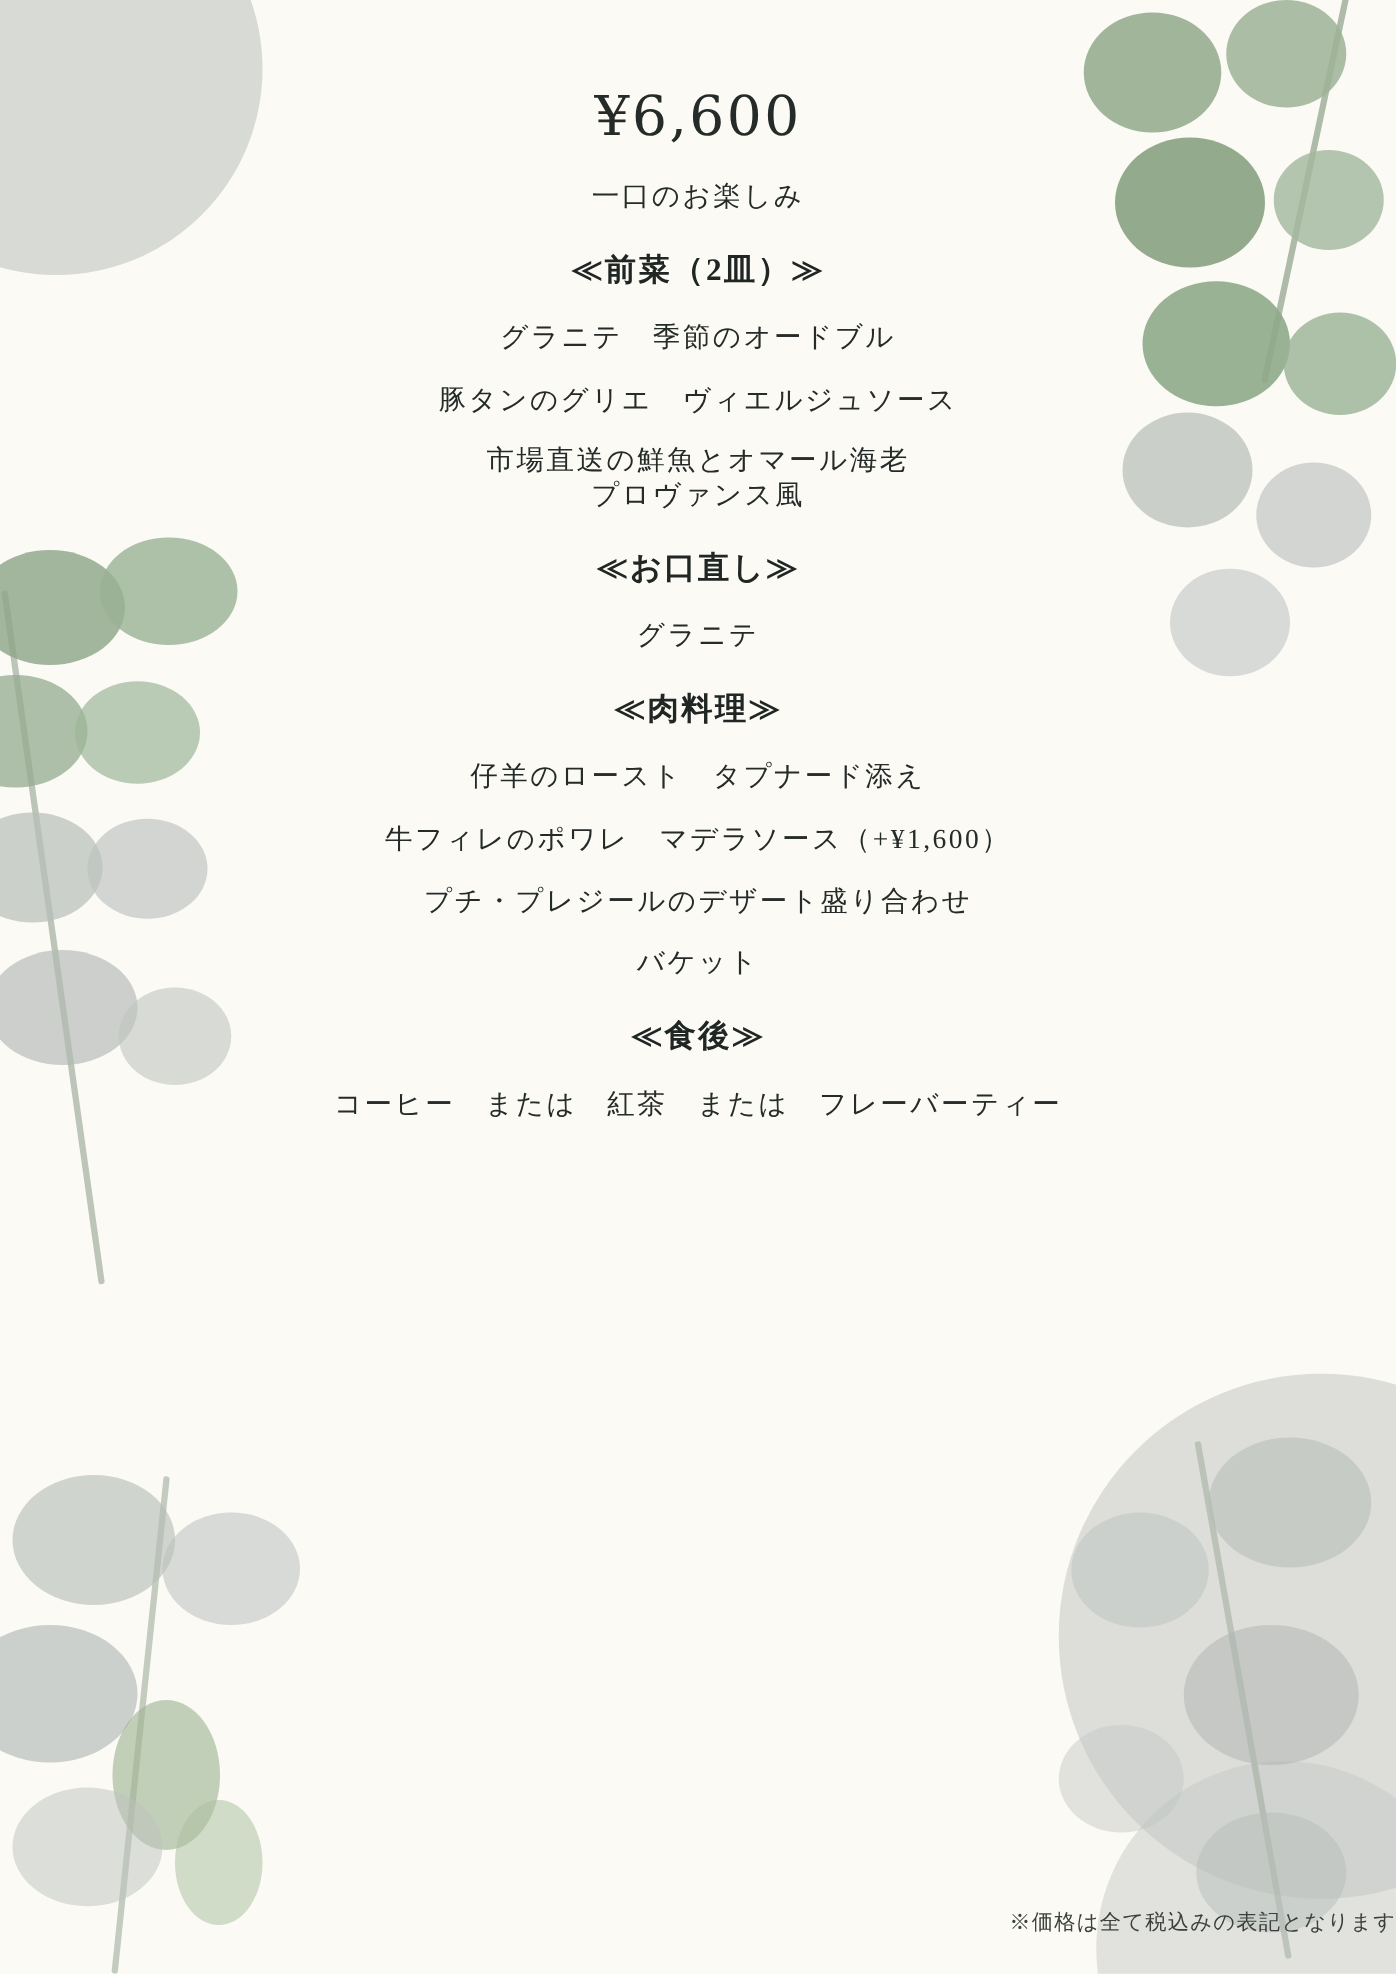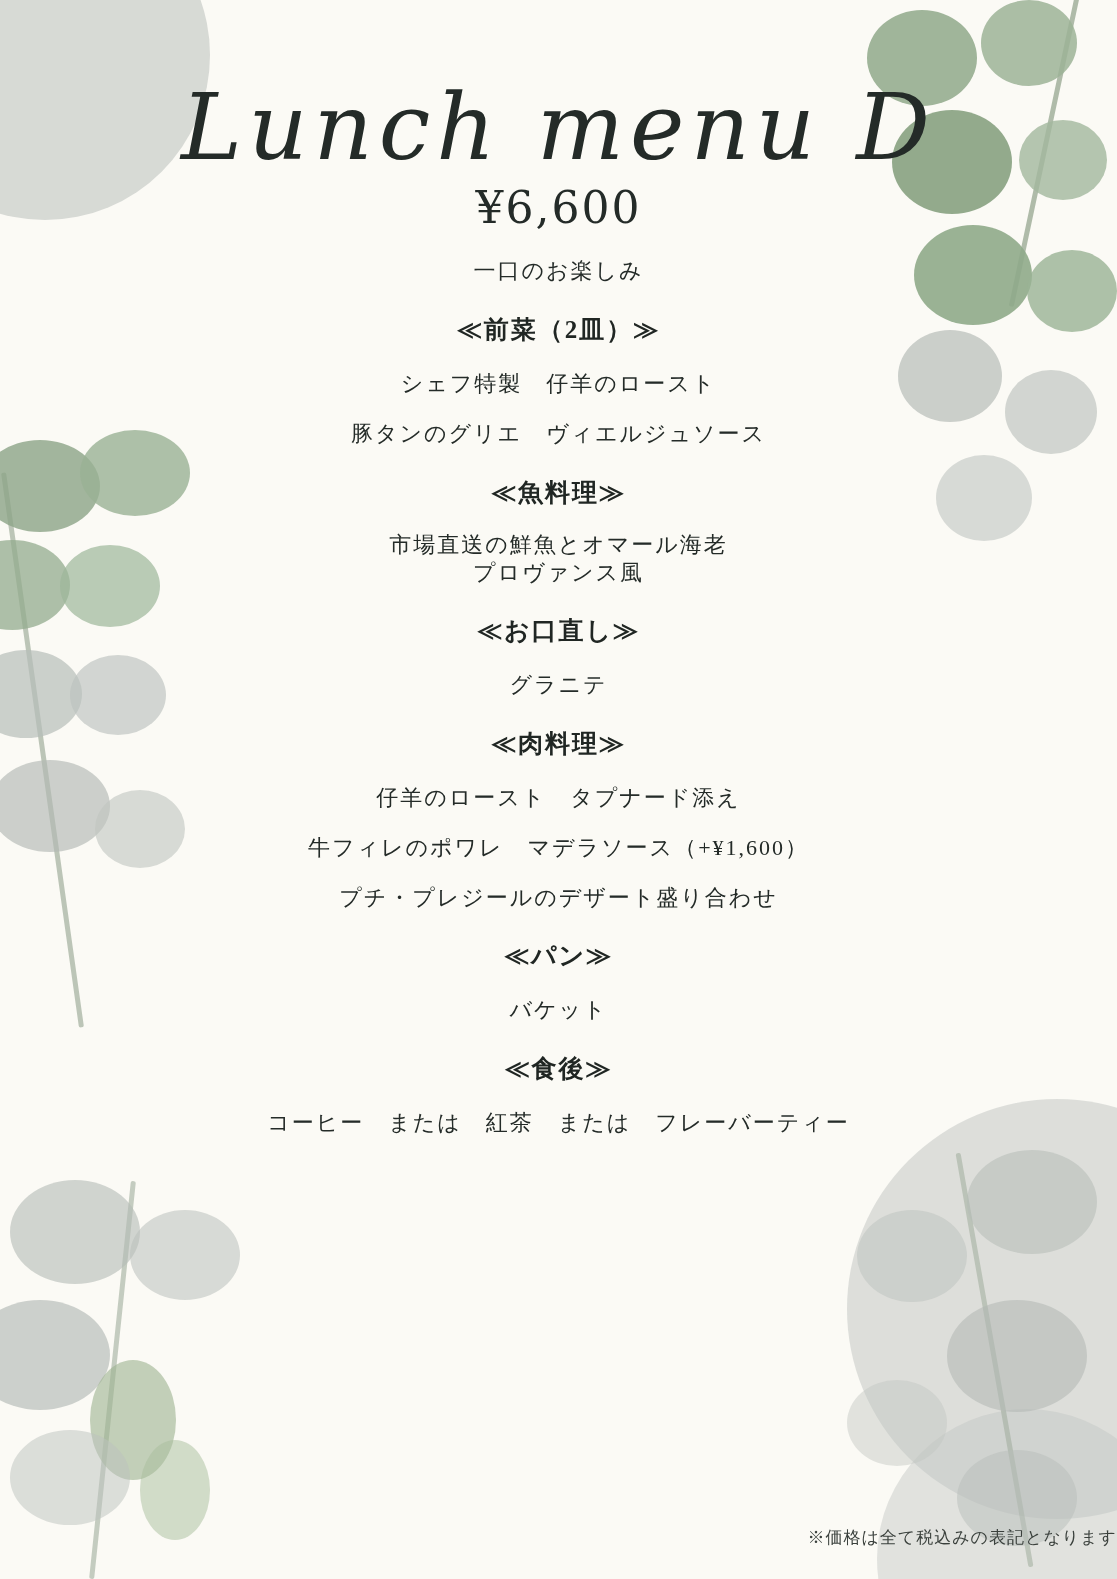--- a/index.html
+++ b/index.html
@@ -146,46 +146,43 @@
   <div class="stem" style="right:120px; top:1150px; width:5px; height:420px; transform:rotate(-10deg); background:#9aa796; opacity:.5;"></div>
   <div class="leaf" style="right:20px;  top:1150px; width:130px; height:104px; background:#b5bbb7; opacity:.55;"></div>
   <div class="leaf" style="right:150px; top:1210px; width:110px; height:92px; background:#bbc1bd; opacity:.5;"></div>
   <div class="leaf" style="right:30px;  top:1300px; width:140px; height:112px; background:#b0b6b2; opacity:.55;"></div>
   <div class="leaf" style="right:170px; top:1380px; width:100px; height:86px; background:#c0c5c1; opacity:.45;"></div>
   <div class="leaf" style="right:40px;  top:1450px; width:120px; height:96px; background:#b7bdb9; opacity:.5;"></div>
 </div>
 
 <div class="page">
 
-  <h1 class="menu-title">Lunch menu D</h1>
 
   <div class="menu-price">¥6,600</div>
 
   <div>
 
     <p class="section-item">一口のお楽しみ</p>
 
     <h2 class="section-heading">≪前菜（2皿）≫</h2>
-    <p class="section-item">シェフ特製　仔羊のロースト</p>
+    <p class="section-item">グラニテ　季節のオードブル</p>
     <p class="section-item">豚タンのグリエ　ヴィエルジュソース</p>
 
-    <h2 class="section-heading">≪魚料理≫</h2>
     <p class="section-item" style="white-space:pre-line; line-height:1.3;">市場直送の鮮魚とオマール海老
 プロヴァンス風</p>
 
     <h2 class="section-heading">≪お口直し≫</h2>
     <p class="section-item">グラニテ</p>
 
     <h2 class="section-heading">≪肉料理≫</h2>
     <p class="section-item">仔羊のロースト　タプナード添え</p>
     <p class="section-item">牛フィレのポワレ　マデラソース（+¥1,600）</p>
 
     <p class="section-item">プチ・プレジールのデザート盛り合わせ</p>
 
-    <h2 class="section-heading">≪パン≫</h2>
     <p class="section-item">バケット</p>
 
     <h2 class="section-heading">≪食後≫</h2>
     <p class="section-item">コーヒー　または　紅茶　または　フレーバーティー</p>
   </div>
 
   <div class="footnote">※価格は全て税込みの表記となります</div>
 </div>
 
 </body></html>

